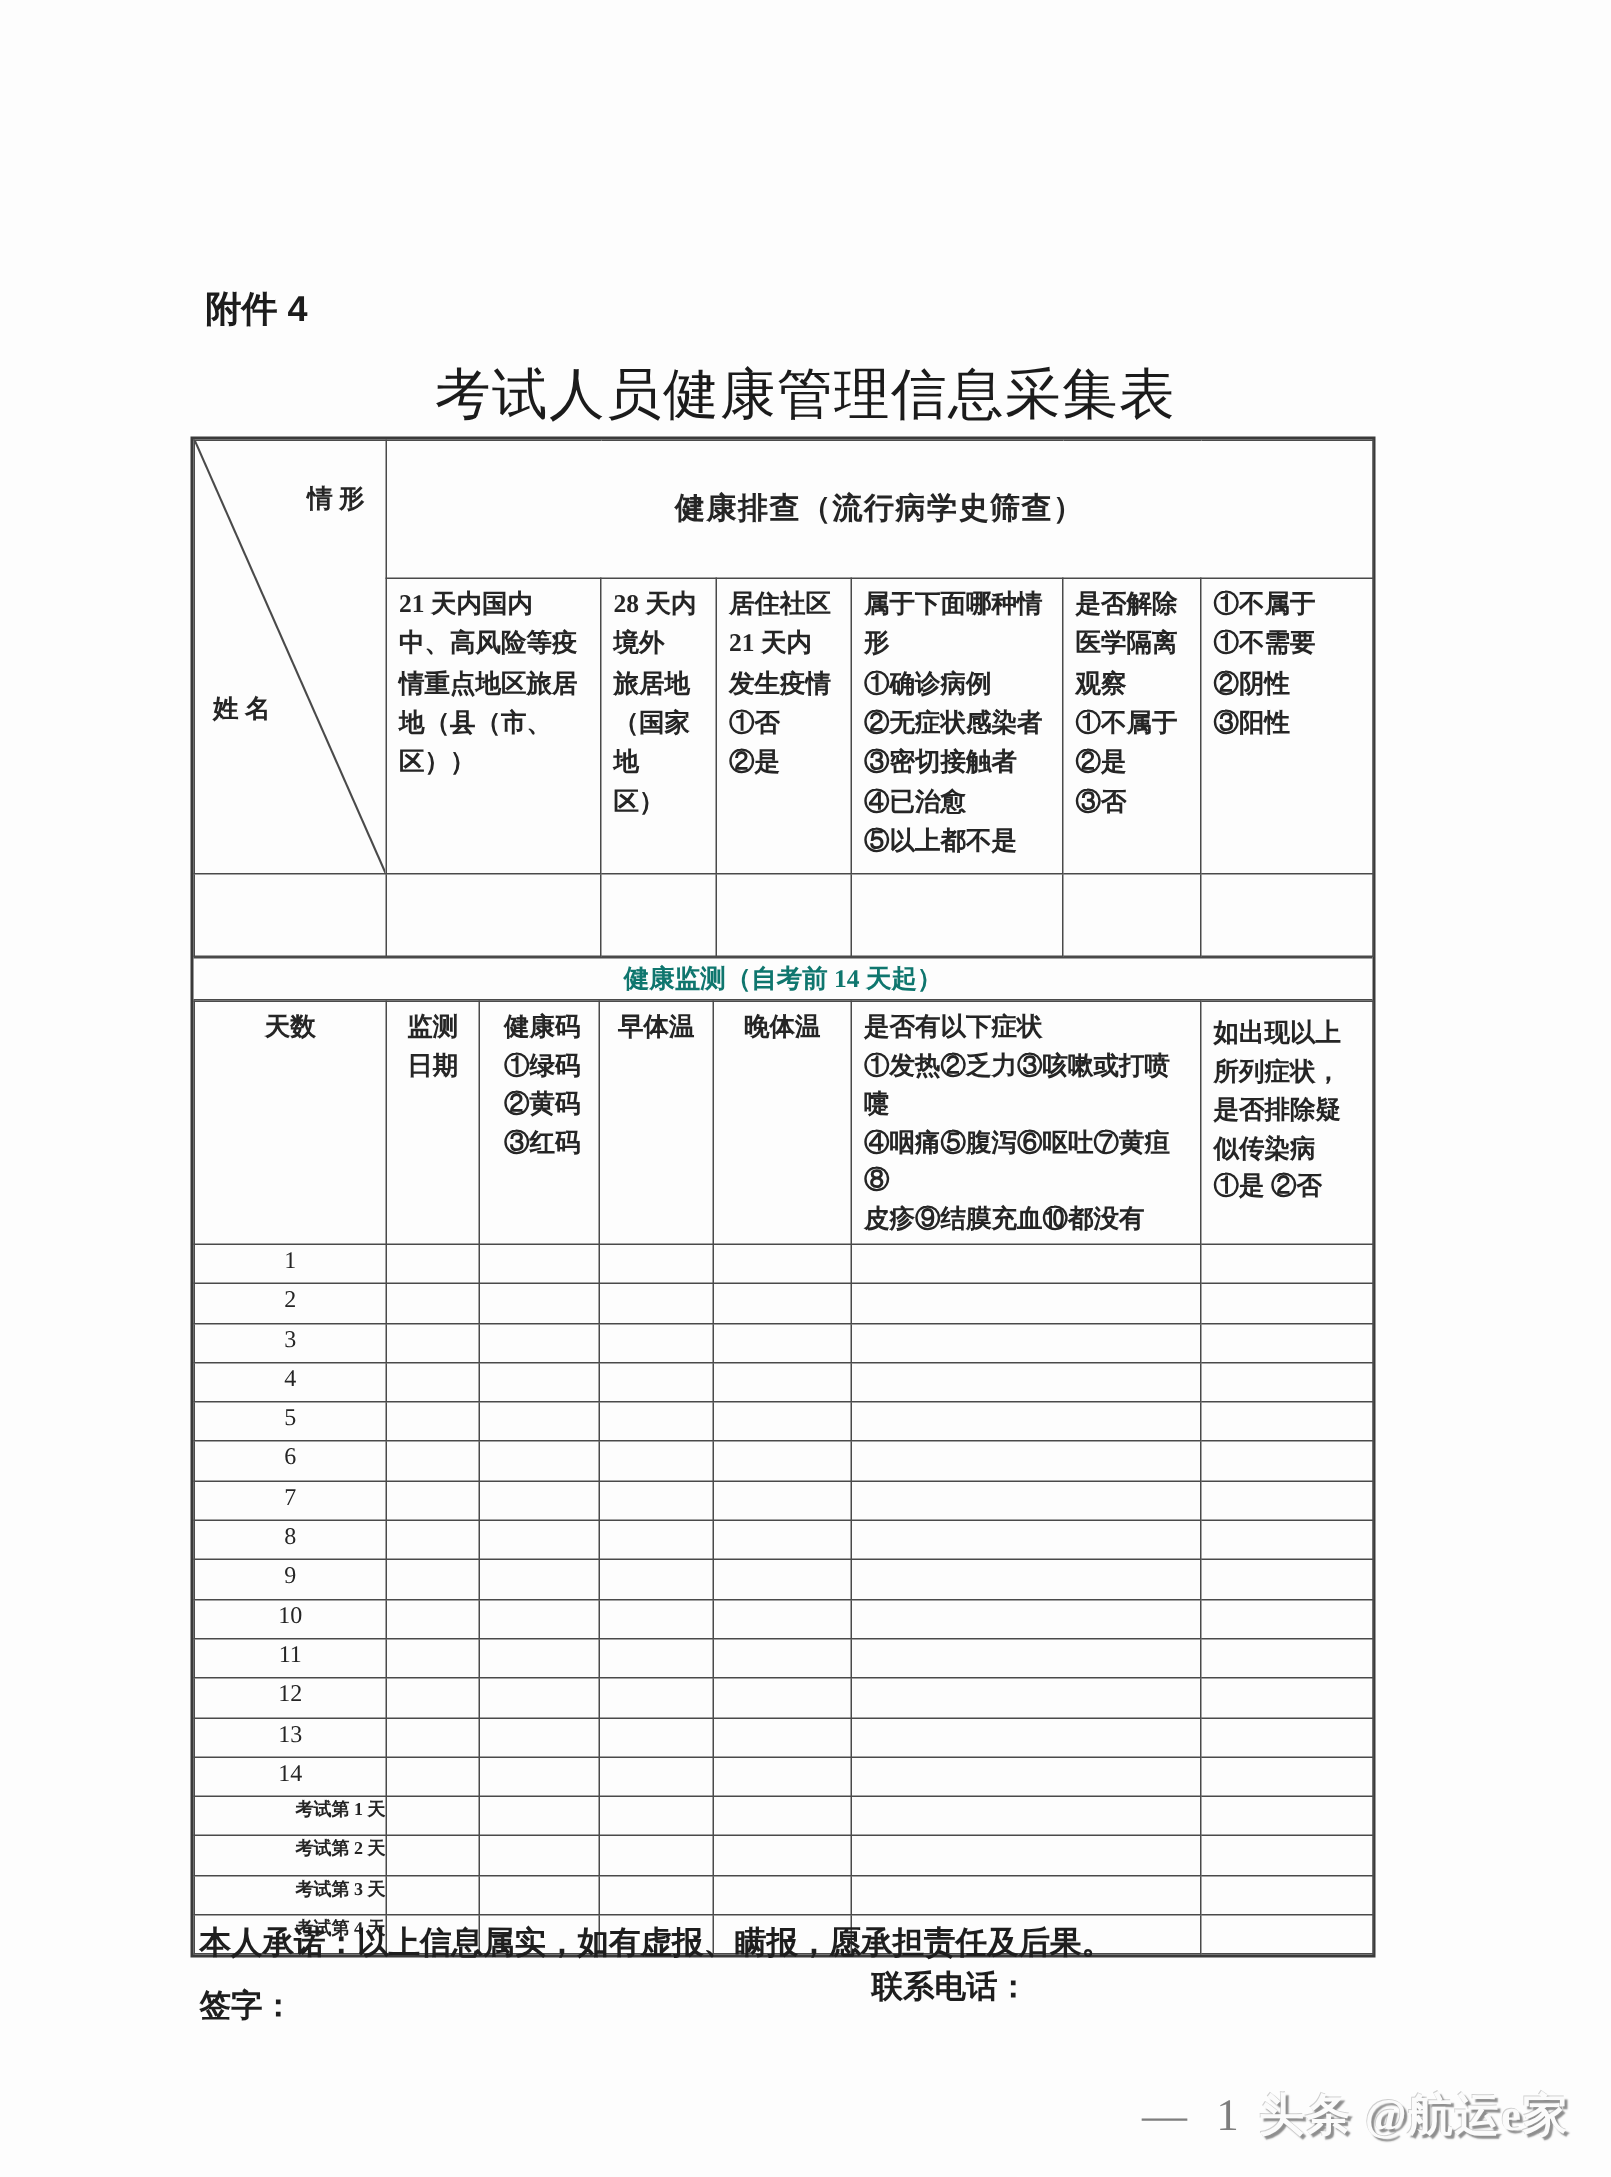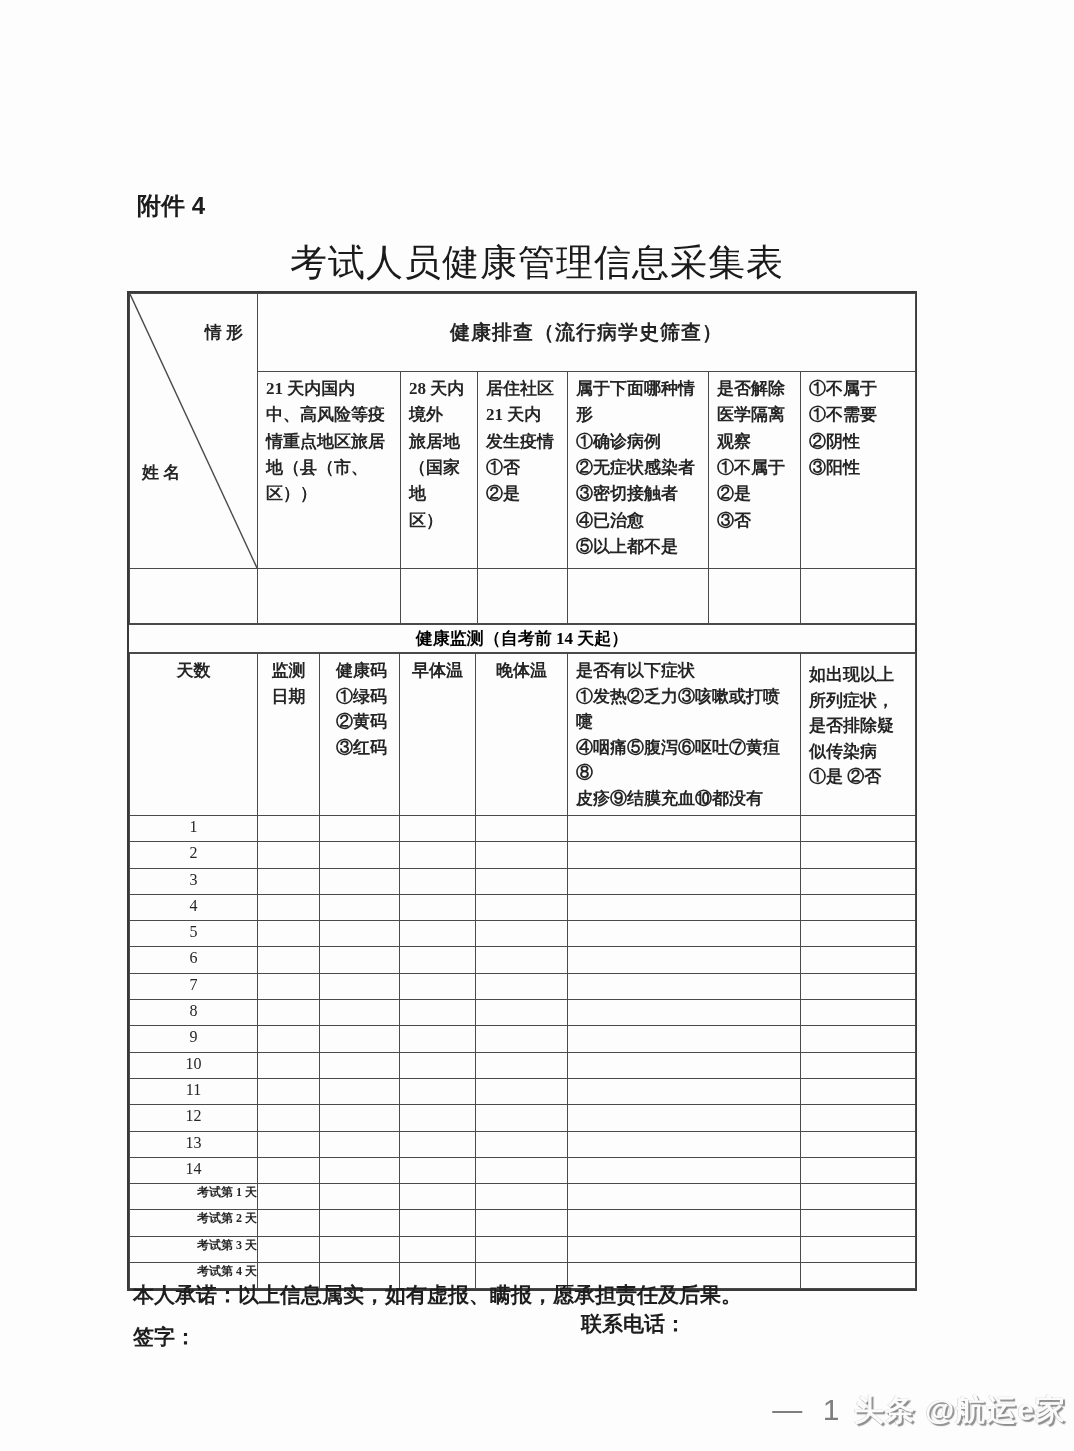--- a/index.html
+++ b/index.html
@@ -36,37 +36,37 @@
     vertical-align:top;
     font-size:17px; line-height:1.55;
     padding:4px 8px;
     white-space:pre-line;
     color:#252525;
     overflow:hidden;
   }
 
   
   .t-top td { font-weight:600; }
-  .t-top tr.r1 { height:78px; }
+  .t-top tr.r1 { height:92px; }
   .t-top tr.r2 { height:197px; }
   .t-top tr.r3 { height:55px; }
   td.corner { position:relative; padding:0; }
   td.corner svg { position:absolute; left:0; top:0; width:100%; height:100%; }
   .corner-top  { position:absolute; top:26px; right:14px; font-size:17px; font-weight:600; }
   .corner-bot  { position:absolute; top:166px; left:12px; font-size:17px; font-weight:600; }
   td.span-head {
     text-align:center; vertical-align:middle;
     font-size:20px; font-weight:600; letter-spacing:1px;
   }
 
   
   .band {
     border-top:1.6px solid #4a4a4a; border-bottom:1.6px solid #4a4a4a;
     height:27px; display:flex; align-items:center; justify-content:center;
-    font-size:17px; font-weight:600; color:#000000;
+    font-size:17px; font-weight:600; color:#0f766e;
   }
 
   
   .t-bot tr.bh { height:124px; }
   .t-bot tr.bh td { font-weight:600; line-height:1.5; }
   .t-bot td.c-center { text-align:center;margin-top:20px; }
   .t-bot td.c-left-pad { text-align:left; padding-left:16px; }
   .t-bot td.tight { line-height:1.38; padding-top:8px;font-family:Liberation Serif, serif; }
   .t-bot tr.mrow { height:26.3px; }
   .t-bot tr.mrow td { padding:1px 4px; font-size:16px; line-height:1.3; }
@@ -81,22 +81,22 @@
   }
   .sig-row {
     position:absolute; left:133px; top:1310px; width:780px;
     font-family:"Liberation Sans","DejaVu Sans",sans-serif;
     font-size:21px; font-weight:bold; color:#1e1e1e;
   }
   .sig-label { position:absolute; left:0; top:0;margin-top:13px; }
   .phone-label { position:absolute; left:404px; top:0;margin-left:44px; }
 
   .watermark {
-    position:absolute; right:8px; top:1390px;
-    font-family:Liberation Sans, sans-serif;
+    position:absolute; right:28px; top:1390px;
+    font-family:Liberation Serif, serif;
     font-size:30px; white-space:nowrap;
   }
   .wm-page { color:#7e7e7e; letter-spacing:6px; }
   .wm-brand {
     font-weight:bold; color:#fbfbfb;
     text-shadow:2px 2px 1px #8e8e8e, -0.5px -0.5px 0 #cfcfcf;
     letter-spacing:1px;
   }
 </style>
 </head>

